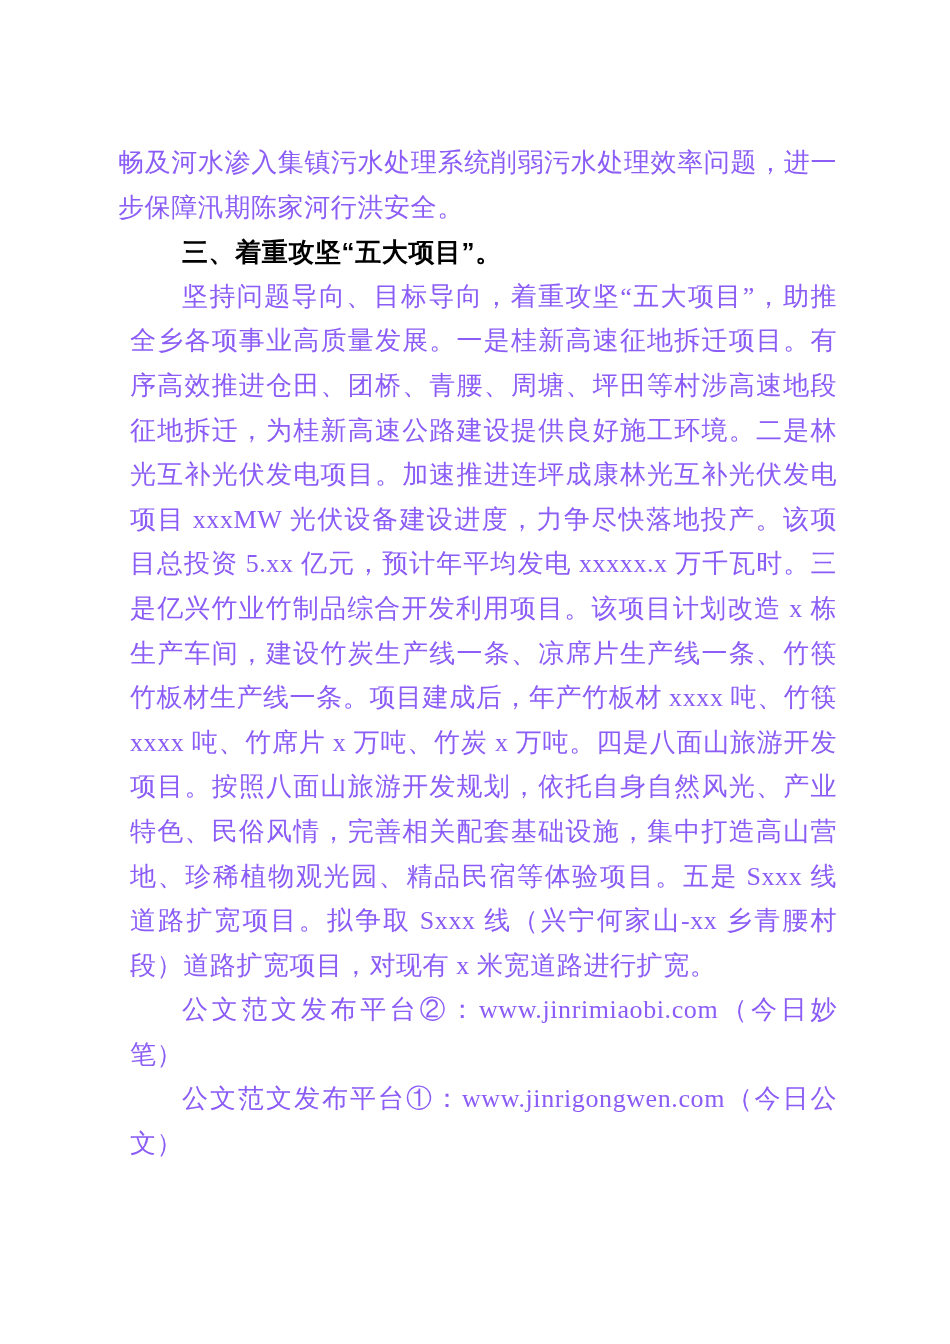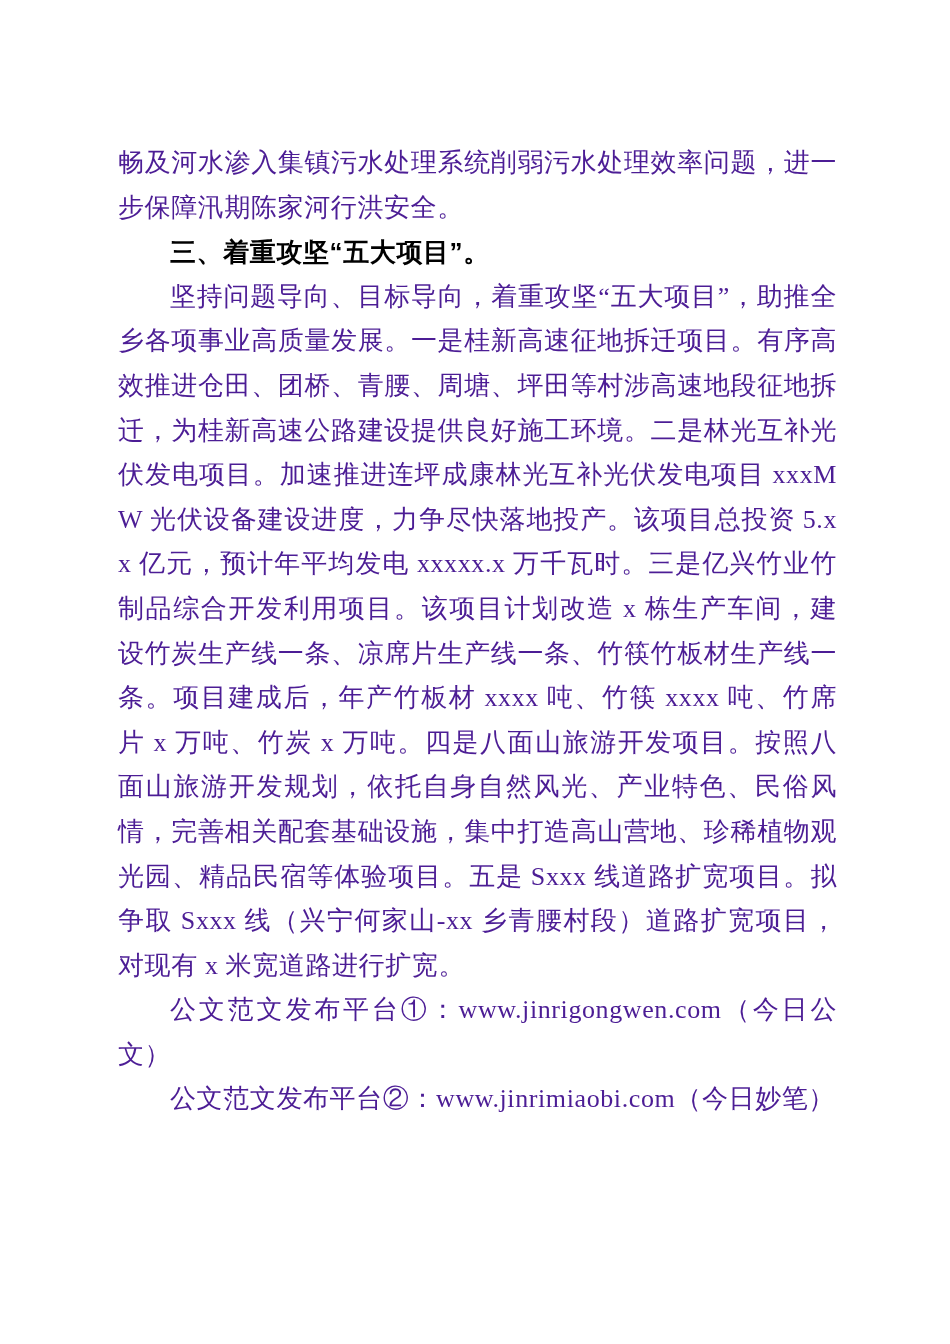--- a/index.html
+++ b/index.html
@@ -19,40 +19,41 @@
     position: absolute;
     left: 118px;
     top: 141px;
     width: 719px;
   }
   p.para {
     margin: 0;
     padding: 0;
     font-size: 26px;
     line-height: 44.6px;
-    color: #4c1d95;
+    color: #8b5cf6;
     text-align: justify;
     text-justify: inter-ideograph;
     letter-spacing: 0.6px;
     word-break: break-all;
   }
   p.para.indent {
     text-indent: 2em;
+    margin-left: 12px;
   }
   p.para.heading {
     font-family: "Liberation Sans", "DejaVu Sans", sans-serif;
     font-weight: 700;
     color: #000000;
     text-align: left;
   }
 </style>
 </head>
 <body>
 
 <div class="page">
   <div class="content">
       <p class="para body">畅及河水渗入集镇污水处理系统削弱污水处理效率问题，进一步保障汛期陈家河行洪安全。</p>
       <p class="para heading indent">三、着重攻坚“五大项目”。</p>
       <p class="para body indent">坚持问题导向、目标导向，着重攻坚“五大项目”，助推全乡各项事业高质量发展。一是桂新高速征地拆迁项目。有序高效推进仓田、团桥、青腰、周塘、坪田等村涉高速地段征地拆迁，为桂新高速公路建设提供良好施工环境。二是林光互补光伏发电项目。加速推进连坪成康林光互补光伏发电项目 xxxMW 光伏设备建设进度，力争尽快落地投产。该项目总投资 5.xx 亿元，预计年平均发电 xxxxx.x 万千瓦时。三是亿兴竹业竹制品综合开发利用项目。该项目计划改造 x 栋生产车间，建设竹炭生产线一条、凉席片生产线一条、竹筷竹板材生产线一条。项目建成后，年产竹板材 xxxx 吨、竹筷 xxxx 吨、竹席片 x 万吨、竹炭 x 万吨。四是八面山旅游开发项目。按照八面山旅游开发规划，依托自身自然风光、产业特色、民俗风情，完善相关配套基础设施，集中打造高山营地、珍稀植物观光园、精品民宿等体验项目。五是 Sxxx 线道路扩宽项目。拟争取 Sxxx 线（兴宁何家山-xx 乡青腰村段）道路扩宽项目，对现有 x 米宽道路进行扩宽。</p>
+      <p class="para body indent">公文范文发布平台②：www.jinrimiaobi.com（今日妙笔）</p>
       <p class="para body indent">公文范文发布平台①：www.jinrigongwen.com（今日公文）</p>
-      <p class="para body indent">公文范文发布平台②：www.jinrimiaobi.com（今日妙笔）</p>
     </div>
 </div>
 
 </body></html>

